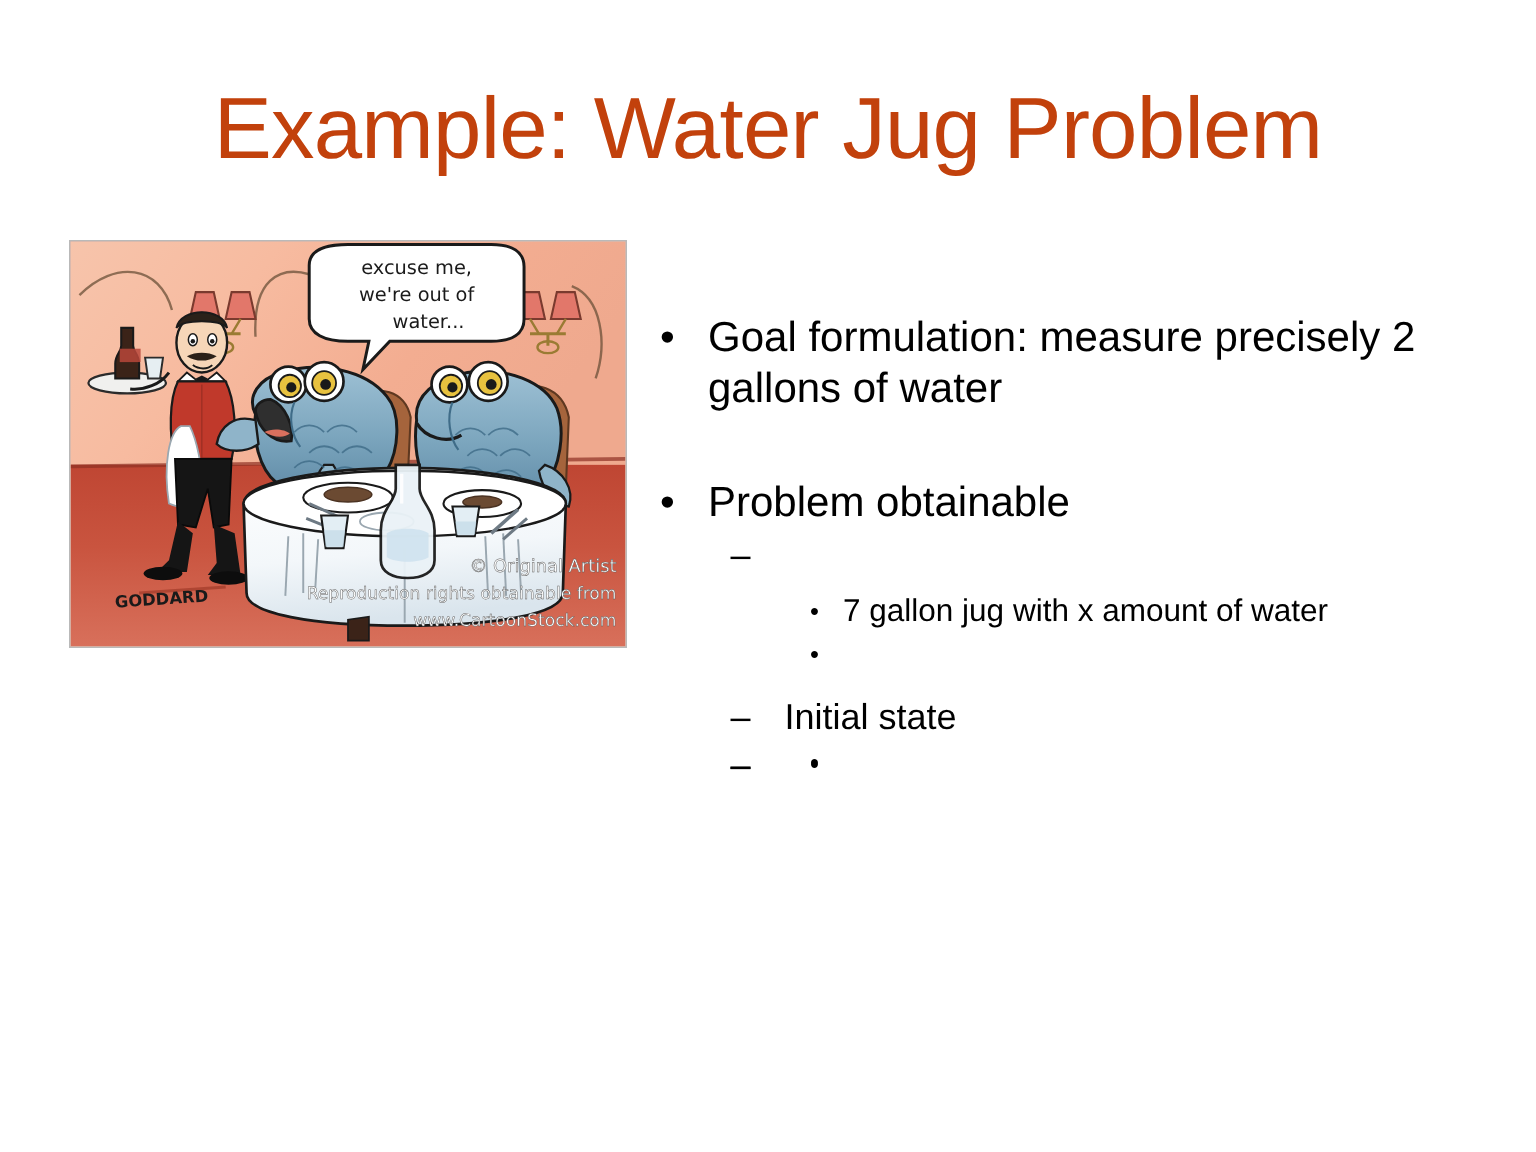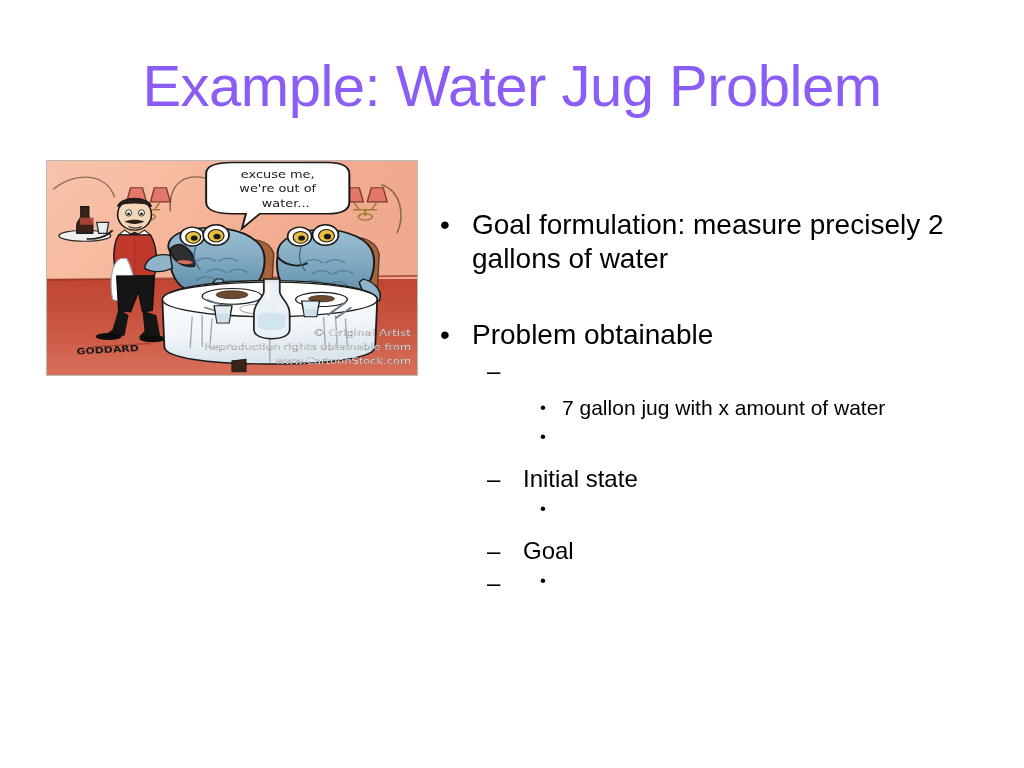--- a/index.html
+++ b/index.html
@@ -20,31 +20,31 @@
   #slide-title {
     position: absolute;
     left: 0;
     top: 52px;
     width: 1024px;
     text-align: center;
     font-size: 58px;
     font-weight: 400;
     line-height: 68px;
     letter-spacing: -0.5px;
-    color: #8b5cf6;
+    color: #c2410c;
     white-space: nowrap;
   }
 
   
   #cartoon {
     position: absolute;
     left: 46px;
     top: 160px;
     width: 372px;
-    height: 216px;
+    height: 272px;
     overflow: hidden;
     border: 1px solid #b9b9b9;
     box-sizing: border-box;
     background: #f2b6a0;
   }
   .cartoon-svg { display: block; width: 100%; height: 100%; }
 
   
   #body-content {
     position: absolute;
@@ -350,21 +350,20 @@
     <span class="bullet-mark">–</span>
     <span class="bullet-text">Initial state</span>
   </div>
 
   <div class="lvl3">
     <span class="bullet-mark">•</span>
   </div>
 
   <div class="lvl2">
     <span class="bullet-mark">–</span>
-    <span class="bullet-text">Goal</span>
   </div>
 
   <div class="lvl3">
     <span class="bullet-mark">•</span>
   </div>
 
   <div class="lvl2">
     <span class="bullet-mark">–</span>
   </div>
 

